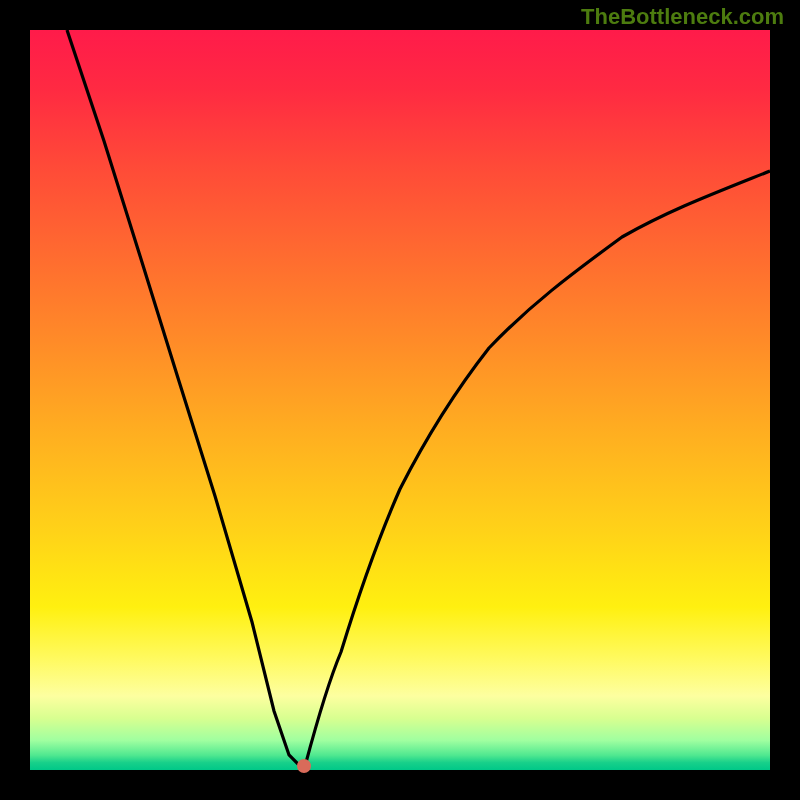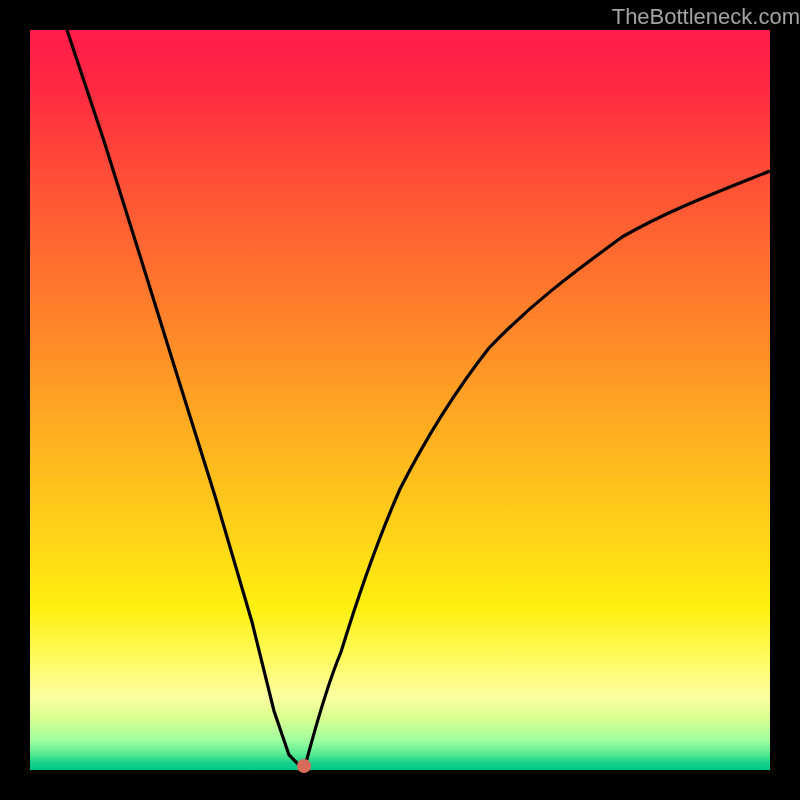--- a/index.html
+++ b/index.html
@@ -7,24 +7,24 @@
     width: 800px;
     height: 800px;
     background: #000;
     position: relative;
     font-family: Arial, sans-serif;
     overflow: hidden;
   }
   .watermark {
     position: absolute;
     top: 4px;
-    right: 0;
-    color: #a3a3a3;
+    right: 16px;
+    color: #4d7c0f;
     font-size: 22px;
-    font-weight: 400;
+    font-weight: 700;
     z-index: 10;
   }
   .plot-area {
     position: absolute;
     left: 30px;
     top: 30px;
     width: 740px;
     height: 740px;
     background: linear-gradient(to bottom,
       #ff1b4a 0%,

